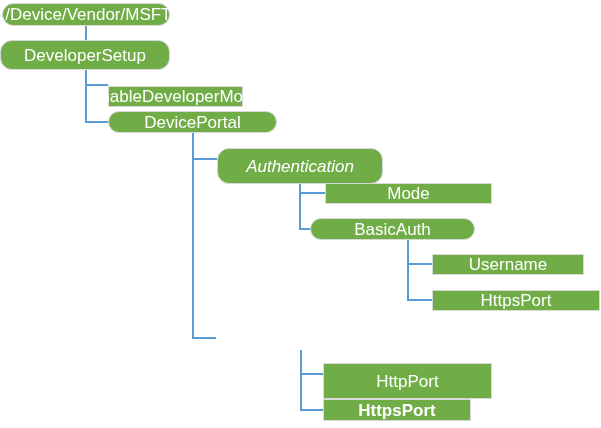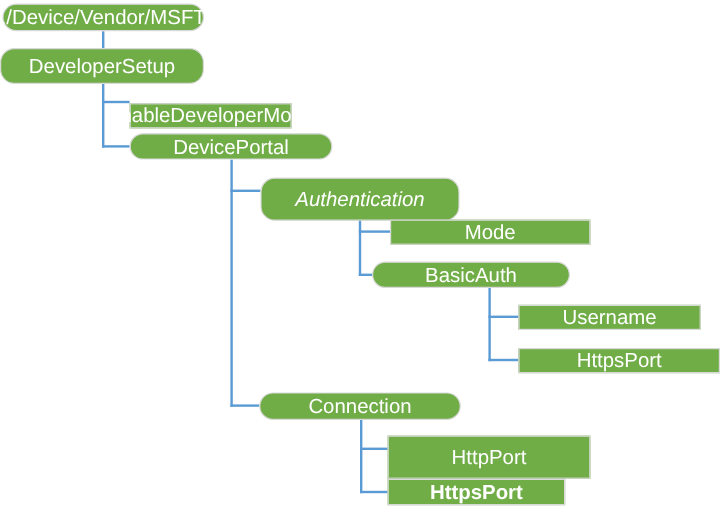--- a/index.html
+++ b/index.html
@@ -56,17 +56,16 @@
 
   <div class="node pill" style="left:2px;   top:3px;   width:168px; height:23px;">./Device/Vendor/MSFT</div>
   <div class="node pill" style="left:0px;   top:40px;  width:170px; height:30px;">DeveloperSetup</div>
   <div class="node rect" style="left:108px; top:86px;  width:135px; height:21px;">EnableDeveloperMode</div>
   <div class="node pill" style="left:108px; top:111px; width:169px; height:22px;">DevicePortal</div>
   <div class="node pill" style="left:217px; top:148px; width:166px; height:36px;font-style:italic;">Authentication</div>
   <div class="node rect" style="left:325px; top:183px; width:167px; height:21px;">Mode</div>
   <div class="node pill" style="left:310px; top:218px; width:165px; height:22px;">BasicAuth</div>
   <div class="node rect" style="left:432px; top:254px; width:152px; height:21px;">Username</div>
   <div class="node rect" style="left:432px; top:290px; width:168px; height:21px;">HttpsPort</div>
-  <div class="node pill" style="left:216px; top:327px; width:168px; height:23px;">Connection</div>
   <div class="node rect" style="left:323px; top:363px; width:169px; height:36px;">HttpPort</div>
   <div class="node rect" style="left:323px; top:399px; width:148px; height:22px;font-weight:bold;">HttpsPort</div>
 
 </div>
 
 </body></html>

